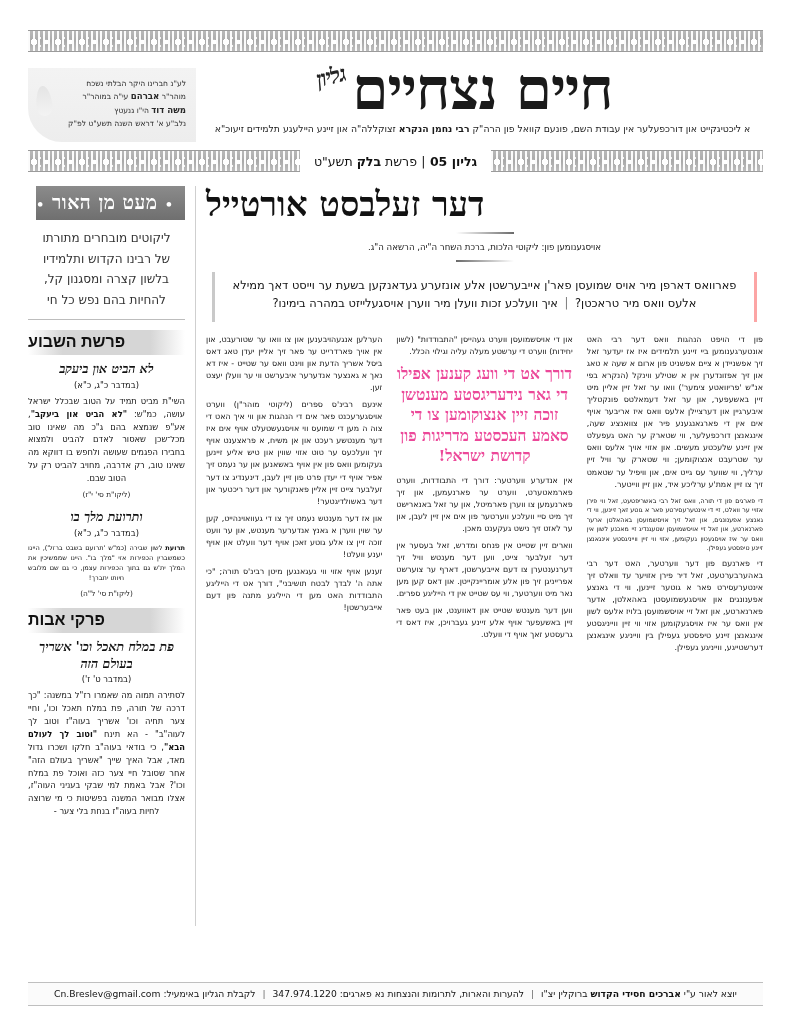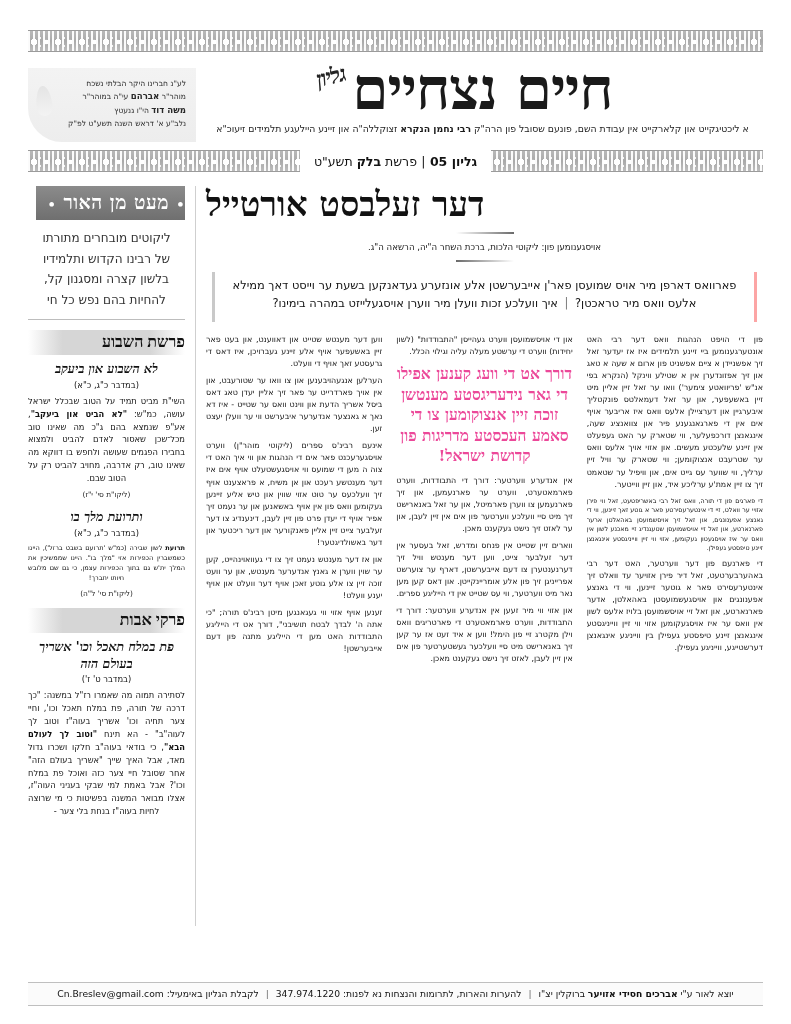--- a/index.html
+++ b/index.html
@@ -146,43 +146,43 @@
     width: 168px;
     order: 2;
     padding-left: 0;
     padding-right: 10px;
     border-right: 1px solid #cfcfcf;
     direction: rtl;
   }
   .sidebar-header {
     background: linear-gradient(180deg, #8b8b8b, #6f6f6f);
     color: #fff;
-    text-align: right;
+    text-align: left;
     font-family: "DejaVu Serif", "Liberation Serif", serif;
     font-weight: 700;
     font-size: 19px;
     padding: 5px 0 6px;
     letter-spacing: .5px;
     margin-left: 8px;
   }
   .sidebar-header .dot { font-size: 13px; vertical-align: middle; }
   .sidebar-blurb {
     font-size: 12px;
     line-height: 1.7;
     text-align: center;
     padding: 8px 6px 9px;
     color: #333;
     border-bottom: 1px solid #bdbdbd;
   }
   .sb-section { margin-top: 10px; }
   .sb-title {
-    font-family: Liberation Serif, serif;
+    font-family: Liberation Sans, sans-serif;
     font-weight: 700;
     font-size: 16px;
-    text-align: right;
+    text-align: left;
     background: linear-gradient(90deg, rgba(205,205,205,0) 0%, #d6d6d6 22%, #d6d6d6 78%, rgba(205,205,205,0) 100%);
     padding: 3px 0 4px;
     margin-bottom: 6px;
   }
   .sb-verse {
     font-family: "DejaVu Serif", "Liberation Serif", serif;
     font-weight: 700;
     font-style: italic;
     font-size: 12.5px;
     text-align: center;
@@ -311,21 +311,21 @@
   <div class="ornament-band band-top"></div>
 
   <div class="masthead">
 
     <div class="logo-wrap">
       <div class="logo-title">
         <span class="script">גליון</span>
         <span>חיים נצחיים</span>
       </div>
       <div class="logo-sub">
-        <span>א ליכטיגקייט און קלארקייט אין עבודת השם, פונעם שסובל פון הרה"ק </span><b>רבי נחמן הנקרא</b><span> זצוקללה"ה און זיינע היילעגע תלמידים זיעוכ"א</span>
+        <span>א ליכטיגקייט און דורכפעלער אין עבודת השם, פונעם קוואל פון הרה"ק </span><b>רבי נחמן הנקרא</b><span> זצוקללה"ה און זיינע היילעגע תלמידים זיעוכ"א</span>
       </div>
     </div>
 
     <div class="dedication">
       <span class="flame"></span>
       <div>לע"נ חברינו היקר הבלתי נשכח</div>
       <div>
         <span>מוהר"ר </span><b>אברהם</b><span> עי"ה במוהר"ר</span>
       </div>
       <div>
@@ -366,41 +366,40 @@
       <div class="cols">
         <p>פון די הויפט הנהגות וואס דער רבי האט אונטערגענומען ביי זיינע תלמידים איז אז יעדער זאל זיך אפשניידן א ציים אפשניט פון ארום א שעה א טאג און זיך אפזונדערן אין א שטילע ווינקל (הנקרא בפי אנ"ש 'פריוואטע צימער') וואו ער זאל זיין אליין מיט זיין באשעפער, און ער זאל דעמאלטס פונקטליך איבערגיין און דערציילן אלעס וואס איז אריבער אויף אים אין די פארגאנגענע פיר און צוואנציג שעה, אינגאנצן דורכפעלער, ווי שטארק ער האט געפעלט אין זיינע שלעכטע מעשים. און אזוי אויך אלעס וואס ער שטרעבט אנצוקומען; ווי שטארק ער וויל זיין ערליך, ווי שווער עס גייט אים, און וויפיל ער שטאמט זיך צו זיין אמת'ע ערליכע איד, און זיין ווייטער.</p>
         <p class="tiny">די פארגים פון די תורה, וואס זאל רבי באשריפטעט, זאל ווי פירן אזויי ער וואלט, זיי די אינטערעסירטע פאר א גוטע זאך זיינען, ווי די גאנצע אפענונגים, און זאל זיך אויסשמועסן באהאלטן ארער פארנארטע, און זאל זיי אויסשמועסן שטעגנדיג זיי מאכנע לשון אין וואס ער איז אויסגעטון געקומען, אזוי ווי זיין ווייניגסטע אינגאנצן זיינע טיפסטע געפילן.</p>
         <p>די פארנעם פון דער ווערטער, האט דער רבי באהערבערטעט, זאל דיר פירן אזויער עד וואלט זיך אינטערעסירט פאר א גוטער זיינען, ווי די גאנצע אפענונגים און אויסגעשמועסטן באהאלטן, אדער פארנארטע, און זאל זיי אויסשמועסן בלויז אלעס לשון אין וואס ער איז אויסגעקומען אזוי ווי זיין ווייניגסטע אינגאנצן זיינע טיפסטע געפילן בין ווייניגע אינגאנצן דערשטייגע, ווייניגע געפילן.</p>
         <p>און די אויסשמועסן ווערט געהייסן "התבודדות" (לשון יחידות) ווערט די ערשטע מעלה עליה וגילוי הכלל.</p>
 
         <div class="pullquote">דורך אט די וועג קענען אפילו די גאר נידעריגסטע מענטשן זוכה זיין אנצוקומען צו די סאמע העכסטע מדריגות פון קדושת ישראל!</div>
 
         <p>אין אנדערע ווערטער: דורך די התבודדות, ווערט פארמאטערט, ווערט ער פארנעמען, און זיך פארנעמען צו ווערן פארמיטל, און ער זאל באנארישט זיך מיט סיי וועלכע ווערטער פון אים אין זיין לעבן, און ער לאזט זיך נישט געקענט מאכן.</p>
         <p>ווארים זיין שטייט אין פנחס ומדרש, זאל בעסער אין דער זעלבער צייט, ווען דער מענטש וויל זיך דערנענטערן צו דעם אייבערשטן, דארף ער צוערשט אפרייניגן זיך פון אלע אומריינקייטן. און דאס קען מען נאר מיט ווערטער, ווי עס שטייט אין די הייליגע ספרים.</p>
-        <p>און אזוי ווי מיר זעען אין אנדערע ווערטער: דורך די התבודדות, ווערט פארמאטערט די פארטריגים וואס וילן מקטרג זיי פון הימל! ווען א איד זעט אז ער קען זיך באנארישט מיט סיי וועלכער געשטערטער פון אים אין זיין לעבן, לאזט זיך נישט געקענט מאכן.</p>
         <p>ווען דער מענטש שטייט און דאווענט, און בעט פאר זיין באשעפער אויף אלע זיינע געברויכן, איז דאס די גרעסטע זאך אויף די וועלט.</p>
 
         <p>הערלען אנגעהויבענען און צו וואו ער שטורעבט, און אין אויך פארדרייט ער פאר זיך אליין יעדן טאג דאס ביסל אשריך הדעת און ווינט וואס ער שטייט - איז דא נאך א גאנצער אנדערער איבערשט ווי ער וועלן יעצט זען.</p>
         <p>אינעם רבינ'ס ספרים (ליקוטי מוהר"ן) ווערט אויסגערעכנט פאר אים די הנהגות און ווי איך האט די צוה ה מען די שמועס ווי אויסגעשטעלט אויף אים איז דער מענטשע רעכט און אן משיח, א פראצענט אויף זיך וועלכעס ער טוט אזוי שווין און טיש אליע זיינען געקומען וואס פון אין אויף באשאנען און ער נעמט זיך אפיר אויף די יעדן פרט פון זיין לעבן, דינענדיג צו דער זעלבער צייט זיין אליין פאנקורער און דער ריכטער און דער באשולדיגטער!</p>
         <p>און אז דער מענטש נעמט זיך צו די געוואוינהייט, קען ער שוין ווערן א גאנץ אנדערער מענטש, און ער וועט זוכה זיין צו אלע גוטע זאכן אויף דער וועלט און אויף יענע וועלט!</p>
         <p>זענען אויף אזוי ווי געגאנגען מיטן רבינ'ס תורה; "כי אתה ה' לבדך לבטח תושיבני", דורך אט די הייליגע התבודדות האט מען די הייליגע מתנה פון דעם אייבערשטן!</p>
       </div>
     </div>
 
     <div class="sidebar">
       <div class="sidebar-header">
         <span class="dot">•</span>
         <span>מעט מן האור</span>
         <span class="dot">•</span>
       </div>
       <div class="sidebar-blurb">ליקוטים מובחרים מתורתו של רבינו הקדוש ותלמידיו בלשון קצרה ומסגנון קל, להחיות בהם נפש כל חי</div>
 
       <div class="sb-section">
         <div class="sb-title">פרשת השבוע</div>
-        <div class="sb-verse">לא השבוע און ביעקב</div>
+        <div class="sb-verse">לא הביט און ביעקב</div>
         <div class="sb-source">(במדבר כ"ג, כ"א)</div>
         <div class="sb-body">
           <span>השי"ת מביט תמיד על הטוב שבכלל ישראל עושה, כמ"ש: </span><b>"לא הביט און ביעקב"</b><span>, אע"פ שנמצא בהם ג"כ מה שאינו טוב מכל־שכן שאסור לאדם להביט ולמצוא בחבירו הפגמים שעושה ולחפש בו דווקא מה שאינו טוב, רק אדרבה, מחויב להביט רק על הטוב שבם.</span>
         </div>
         <div class="sb-ref">(ליקו"ת סי' י"ז)</div>
       </div>
 
       <div class="sb-section">
         <div class="sb-verse">ותרועת מלך בו</div>
         <div class="sb-source">(במדבר כ"ג, כ"א)</div>
@@ -416,21 +415,21 @@
         <div class="sb-source">(במדבר ט' ז')</div>
         <div class="sb-body">
           <span>לסתירה תמוה מה שאמרו רז"ל במשנה: "כך דרכה של תורה, פת במלח תאכל וכו', וחיי צער תחיה וכו' אשריך בעוה"ז וטוב לך לעוה"ב" - הא תינח </span><b>"וטוב לך לעולם הבא"</b><span>, כי בודאי בעוה"ב חלקו ושכרו גדול מאד, אבל האיך שייך "אשריך בעולם הזה" אחר שסובל חיי צער כזה ואוכל פת במלח וכו'? אבל באמת למי שבקי בעניני העוה"ז, אצלו מבואר המשנה בפשיטות כי מי שרוצה לחיות בעוה"ז בנחת בלי צער -</span>
         </div>
       </div>
     </div>
 
   </div>
 
   <div class="footer">
-    <span>יוצא לאור ע"י </span><b>אברכים חסידי אזויער</b><span> ברוקלין יצ"ו</span>
+    <span>יוצא לאור ע"י </span><b>אברכים חסידי הקדוש</b><span> ברוקלין יצ"ו</span>
     <span class="sep">|</span>
-    <span>להערות והארות, לתרומות והנצחות נא לפנות: 347.974.1220</span>
+    <span>להערות והארות, לתרומות והנצחות נא פארגים: 347.974.1220</span>
     <span class="sep">|</span>
     <span>לקבלת הגליון באימעיל:</span>
     <span class="mail">Cn.Breslev@gmail.com</span>
   </div>
 
 </div>
 
 </body></html>

